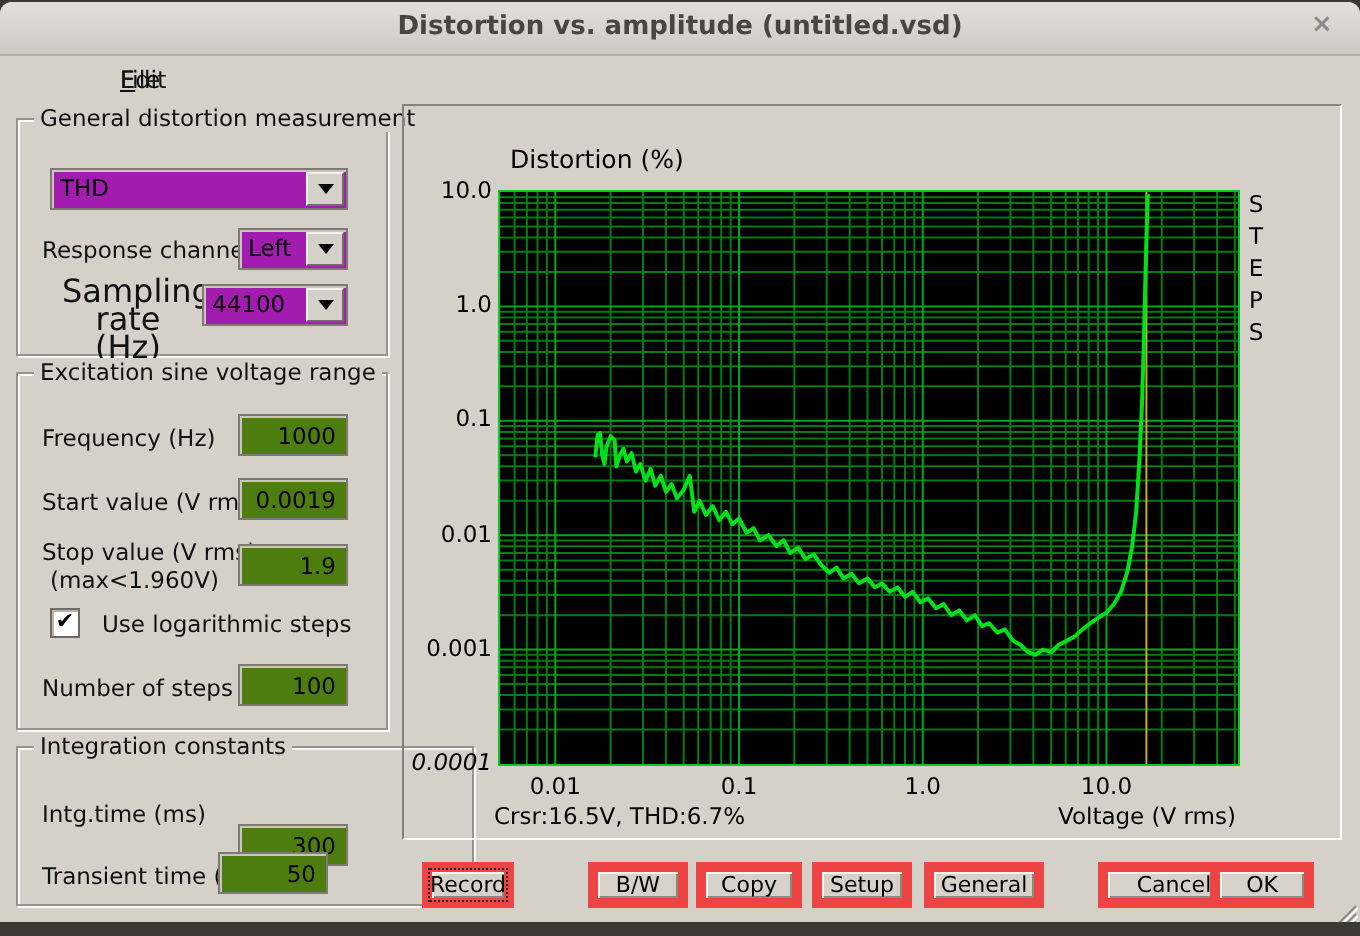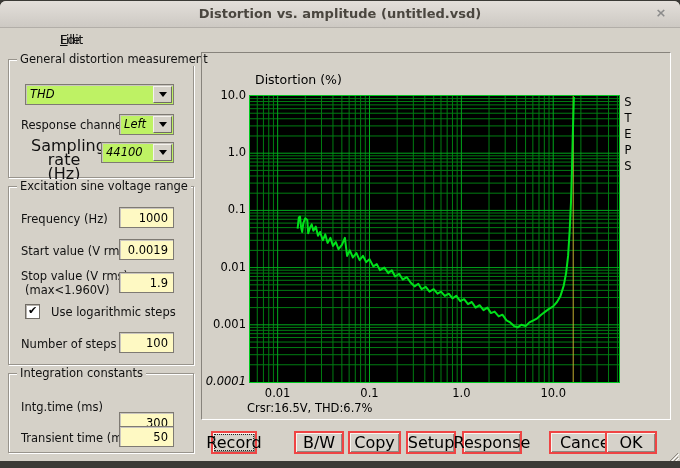--- a/index.html
+++ b/index.html
@@ -12,42 +12,42 @@
   #title-text{position:absolute;left:0;right:0;top:5px;text-align:center;font-size:13px;font-weight:bold;color:#4a463f;}
   #close-btn{position:absolute;right:11px;top:4px;width:16px;height:16px;color:#8b8b8b;font-size:13px;font-weight:bold;text-align:center;line-height:16px;cursor:default;}
   
   #menubar{position:absolute;left:0;top:27px;width:680px;height:24px;}
   .menu-item{position:absolute;top:3px;font-size:12px;color:#111;padding:2px 4px;}
   .menu-item::first-letter{text-decoration:underline;}
   
   .groupbox{position:absolute;border:1px solid #98948c;box-shadow:1px 1px 0 #ffffff, inset 1px 1px 0 #ffffff;}
   .legend{position:absolute;top:-8px;left:8px;background:#d5d1c8;padding:0 3px;font-size:11.5px;color:#111;white-space:nowrap;}
   .lbl{position:absolute;font-size:11.5px;color:#111;white-space:nowrap;}
-  .textinput{position:absolute;background:#fef9c3;border:1px solid #7e7a73;box-shadow:inset 1px 1px 0 #c9c5bf;
+  .textinput{position:absolute;background:#4d7c0f;border:1px solid #7e7a73;box-shadow:inset 1px 1px 0 #c9c5bf;
     font-size:11.5px;color:#000;text-align:right;padding:0 5px 0 2px;display:flex;align-items:center;justify-content:flex-end;box-sizing:border-box;}
-  .combo{position:absolute;background:#bef264;border:1px solid #7e7a73;box-shadow:inset 1px 1px 0 #c9c5bf;box-sizing:border-box;font-style:italic;}
+  .combo{position:absolute;background:#a21caf;border:1px solid #7e7a73;box-shadow:inset 1px 1px 0 #c9c5bf;box-sizing:border-box;}
   .combo .val{position:absolute;left:4px;top:2px;font-size:11.5px;color:#000;}
   .combo .arrowbtn{position:absolute;right:1px;top:1px;bottom:1px;width:17px;background:#d5d1c8;
     border:1px solid;border-color:#f5f2ed #6f6b64 #6f6b64 #f5f2ed;display:flex;align-items:center;justify-content:center;}
   .combo .arrowbtn:after{content:"";width:0;height:0;border-left:4px solid transparent;border-right:4px solid transparent;border-top:5px solid #000;}
   .checkbox{position:absolute;width:13px;height:13px;background:#fff;border:1px solid #6f6b64;box-shadow:inset 1px 1px 0 #b7b3ad;
     font-size:11px;line-height:12px;text-align:center;color:#000;font-weight:bold;}
   
   #plot-panel{position:absolute;left:201px;top:51px;width:468px;height:366px;border:1px solid;border-color:#87837c #ffffff #ffffff #87837c;}
   #plot-title{position:absolute;left:255px;top:71px;font-size:12.5px;color:#000;}
   #plot-box{position:absolute;left:249px;top:94px;width:371px;height:288px;background:#000;}
   .ytick{position:absolute;left:196px;width:50px;text-align:right;font-size:11.5px;color:#000;}
   .xtick{position:absolute;top:385px;width:44px;text-align:center;font-size:11.5px;color:#000;}
   #cursor-readout{position:absolute;left:247px;top:400px;font-size:11.5px;color:#000;}
   #xaxis-title{position:absolute;left:500px;top:400px;width:118px;text-align:right;font-size:11.5px;color:#000;}
   #steps-label{position:absolute;left:621px;top:93px;width:14px;text-align:center;font-size:11.5px;line-height:16px;color:#000;}
   
-  .btn{position:absolute;height:23px;background:#d6d2ca;border:2px solid #ef4444;
+  .btn{position:absolute;height:23px;background:#d6d2ca;border:5px solid #ef4444;
     box-shadow:inset 1px 1px 0 #f7f4ef, inset -1px -1px 0 #8d8981;
-    font-size:16px;color:#000;display:flex;align-items:center;justify-content:center;box-sizing:border-box;}
+    font-size:11px;color:#000;display:flex;align-items:center;justify-content:center;box-sizing:border-box;}
   .btn.focused{outline:1px dotted #222;outline-offset:-4px;}
   #resize-grip{position:absolute;right:1px;bottom:-3px;width:14px;height:14px;}
   #bottom-strip{position:absolute;left:0;top:461px;width:680px;height:7px;background:#3b3a36;}
 </style>
 </head>
 <body>
 
 <div id="screen">
   <div id="window">
 
@@ -87,26 +87,26 @@
       <div class="textinput" style="left:110px;top:52px;width:55px;height:21px;">0.0019</div>
       <div class="lbl" style="left:12px;top:82px;">Stop value (V rms)</div>
       <div class="lbl" style="left:16px;top:96px;">(max&lt;1.960V)</div>
       <div class="textinput" style="left:110px;top:85px;width:55px;height:21px;">1.9</div>
       <div class="checkbox" style="left:16px;top:117px;">✔</div>
       <div class="lbl" style="left:12px;top:150px;">Number of steps</div>
       <div class="lbl" style="left:42px;top:118px;">Use logarithmic steps</div>
       <div class="textinput" style="left:110px;top:145px;width:55px;height:21px;">100</div>
     </div>
 
-    <div class="groupbox" style="left:8px;top:372px;width:184px;height:78px;">
+    <div class="groupbox" style="left:8px;top:372px;width:184px;height:78px;padding-left:43px;">
       <div class="legend">Integration constants</div>
       <div class="lbl" style="left:12px;top:26px;">Intg.time (ms)</div>
       <div class="textinput" style="left:110px;top:18px;width:55px;height:21px;margin-top:20px;">300</div>
       <div class="lbl" style="left:12px;top:57px;">Transient time (ms)</div>
-      <div class="textinput" style="left:110px;top:52px;width:55px;height:21px;">50</div>
+      <div class="textinput" style="left:100px;top:52px;width:55px;height:21px;">50</div>
     </div>
 
     <div id="plot-panel"></div>
     <div id="plot-title">Distortion (%)</div>
     <div id="plot-box">
       <svg id="plot-svg" width="371" height="288" xmlns="http://www.w3.org/2000/svg">
           <line x1="1" y1="269.7810842480203" x2="370" y2="269.7810842480203" stroke="#007d12" stroke-width="1"></line>
           <line x1="1" y1="259.7086642300353" x2="370" y2="259.7086642300353" stroke="#007d12" stroke-width="1"></line>
           <line x1="1" y1="252.56216849604056" x2="370" y2="252.56216849604056" stroke="#007d12" stroke-width="1"></line>
           <line x1="1" y1="247.01891575197973" x2="370" y2="247.01891575197973" stroke="#007d12" stroke-width="1"></line>
@@ -197,27 +197,28 @@
         <div class="ytick" style="top: 201.4px;">0.1</div>
         <div class="ytick" style="top: 258.6px;">0.01</div>
         <div class="ytick" style="top: 315.8px;">0.001</div>
         <div class="ytick" style="top: 373px; font-style: italic;">0.0001</div>
         <div class="xtick" style="left: 255.652px;">0.01</div>
         <div class="xtick" style="left: 347.511px;">0.1</div>
         <div class="xtick" style="left: 439.37px;">1.0</div>
         <div class="xtick" style="left: 531.229px;">10.0</div>
       </div>
     <div id="cursor-readout">Crsr:16.5V, THD:6.7%</div>
+    <div id="xaxis-title">Voltage (V rms)</div>
     <div id="steps-label">S<br>T<br>E<br>P<br>S</div>
 
     <div class="btn focused" style="left:211px;top:430px;width:46px;">Record</div>
     <div class="btn" style="left:294px;top:430px;width:50px;">B/W</div>
     <div class="btn" style="left:348px;top:430px;width:53px;">Copy</div>
     <div class="btn" style="left:406px;top:430px;width:50px;">Setup</div>
-    <div class="btn" style="left:462px;top:430px;width:60px;">Response</div>
+    <div class="btn" style="left:462px;top:430px;width:60px;">General</div>
     <div class="btn" style="left:549px;top:430px;width:76px;">Cancel</div>
     <div class="btn" style="left:605px;top:430px;width:52px;">OK</div>
 
     <svg id="resize-grip" width="14" height="14" xmlns="http://www.w3.org/2000/svg">
       <line x1="13" y1="3" x2="3" y2="13" stroke="#8d8981" stroke-width="1"></line>
       <line x1="14" y1="4" x2="4" y2="14" stroke="#ffffff" stroke-width="1"></line>
       <line x1="13" y1="7" x2="7" y2="13" stroke="#8d8981" stroke-width="1"></line>
       <line x1="14" y1="8" x2="8" y2="14" stroke="#ffffff" stroke-width="1"></line>
       <line x1="13" y1="11" x2="11" y2="13" stroke="#8d8981" stroke-width="1"></line>
       <line x1="14" y1="12" x2="12" y2="14" stroke="#ffffff" stroke-width="1"></line>

